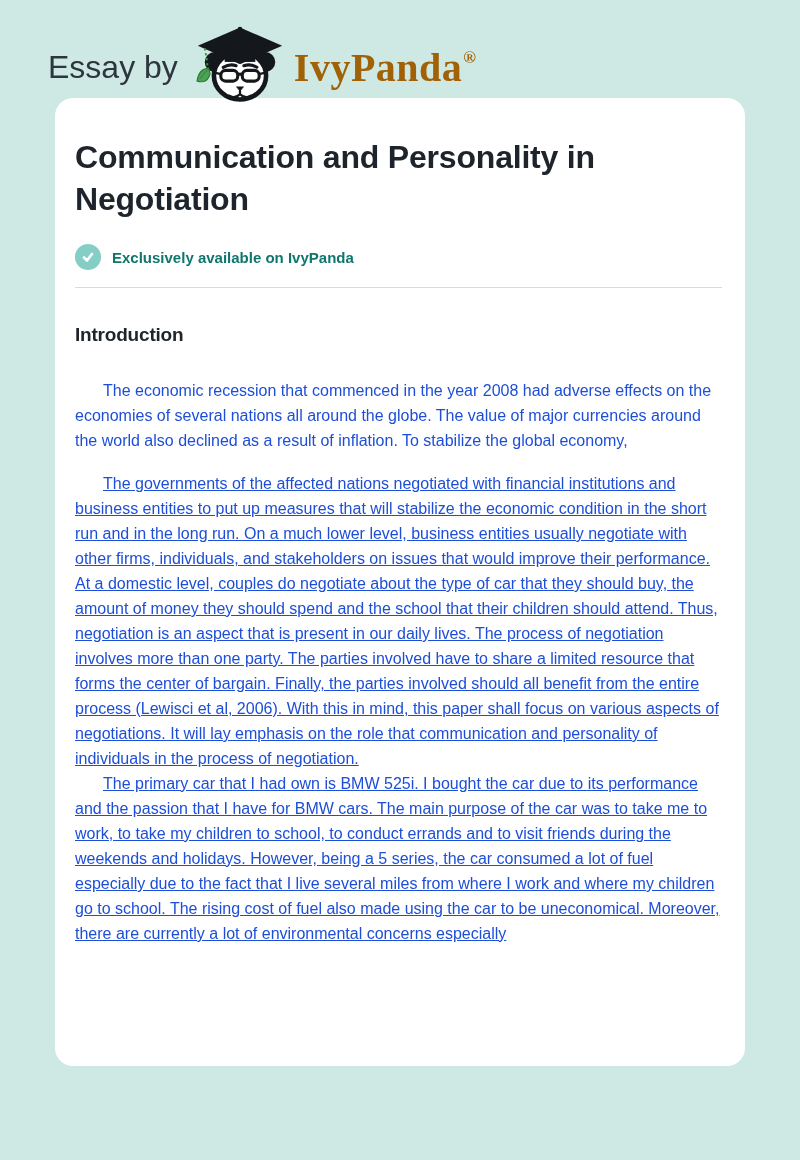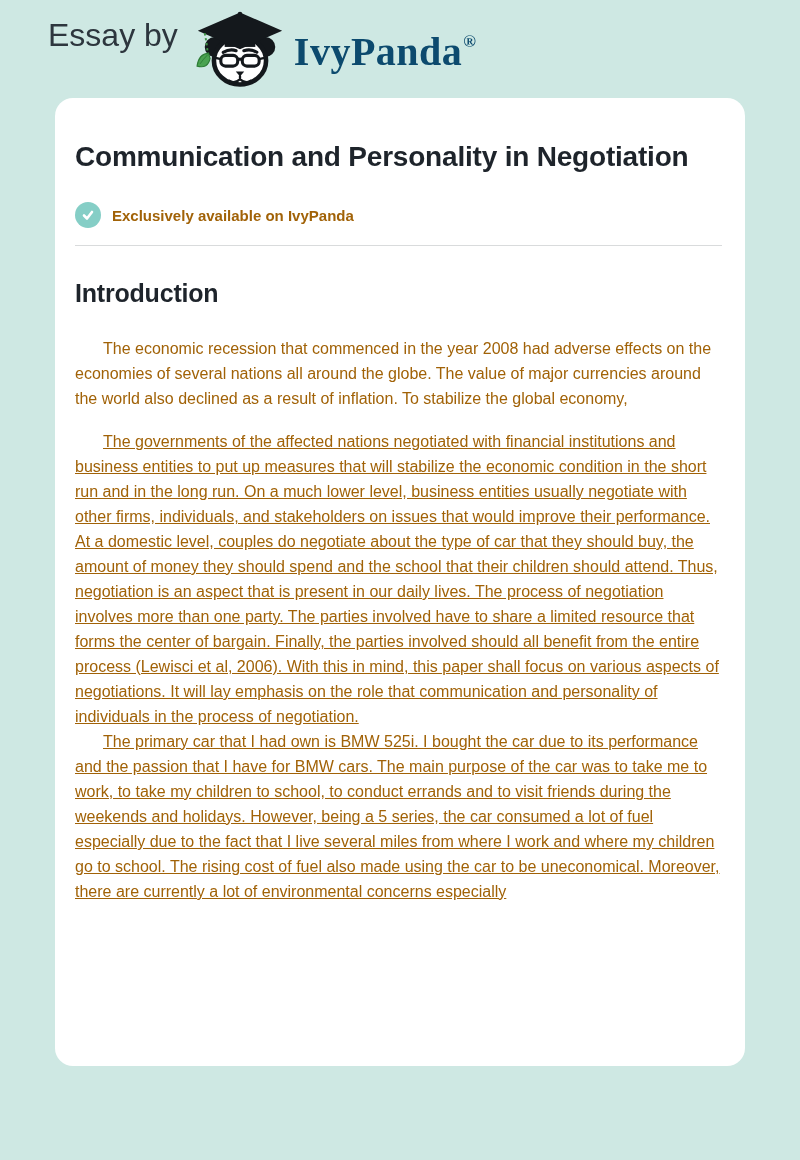--- a/index.html
+++ b/index.html
@@ -8,34 +8,35 @@
     width: 800px;
     height: 1160px;
     background: #cee8e3;
     font-family: "Liberation Sans", sans-serif;
     -webkit-font-smoothing: antialiased;
   }
 
   
   .site-header {
     display: flex;
-    padding: 17px 0 0 48px;
+    align-items: center;
+    padding: 48px 0 0 48px;
     height: 86px;
   }
   .essay-by {
     font-size: 32px;
     color: #2d363e;
     margin-right: 16px;
   }
   .logo-wrap { display: flex; align-items: center; }
   .brand {
     font-family: "Liberation Serif", "DejaVu Serif", serif;
     font-weight: 700;
     font-size: 40px;
-    color: #0c4a6e;
+    color: #a16207;
     margin-left: 8px;
     letter-spacing: 0.5px;
     display: flex;
     align-items: flex-start;
   }
   .brand sup {
     font-size: 17px;
     line-height: 1;
     margin-top: 5px;
     margin-left: 1px;
@@ -44,21 +45,21 @@
   
   .card {
     width: 690px;
     margin: 12px auto 0;
     background: #ffffff;
     border-radius: 18px;
     padding: 26px 23px 46px 20px;
     min-height: 968px;
   }
   .doc-title {
-    font-size: 28px;
+    font-size: 32px;
     line-height: 42px;
     font-weight: 700;
     color: #1e242b;
     margin: 12px 0 24px;
     letter-spacing: -0.2px;
   }
   .badge {
     display: flex;
     align-items: center;
     gap: 11px;
@@ -70,39 +71,39 @@
     border-radius: 50%;
     background: #85cec6;
     display: flex;
     align-items: center;
     justify-content: center;
     flex: 0 0 26px;
   }
   .badge-label {
     font-size: 15px;
     font-weight: 700;
-    color: #a16207;
+    color: #0f766e;
   }
   .divider {
     border: none;
     border-top: 1px solid #d9dbdc;
     margin: 0;
   }
   .section-heading {
-    font-size: 25px;
+    font-size: 19px;
     line-height: 40px;
     font-weight: 700;
     color: #1e242b;
     margin: 27px 0 23px;
     letter-spacing: -0.2px;
   }
   .body-para {
     font-size: 16px;
     line-height: 25px;
-    color: #a16207;
+    color: #1d4ed8;
     margin: 0 0 18px;
     text-indent: 28px;
   }
   .body-para:last-child { margin-bottom: 0; text-decoration: underline; }
 </style>
 </head>
 <body>
 
 <header class="site-header">
   <span class="essay-by">Essay by</span>

